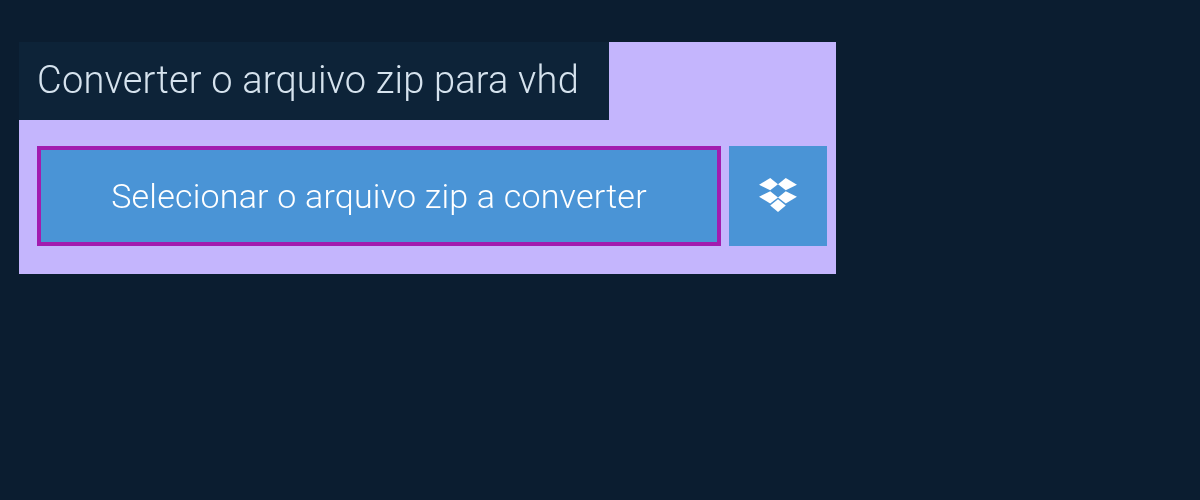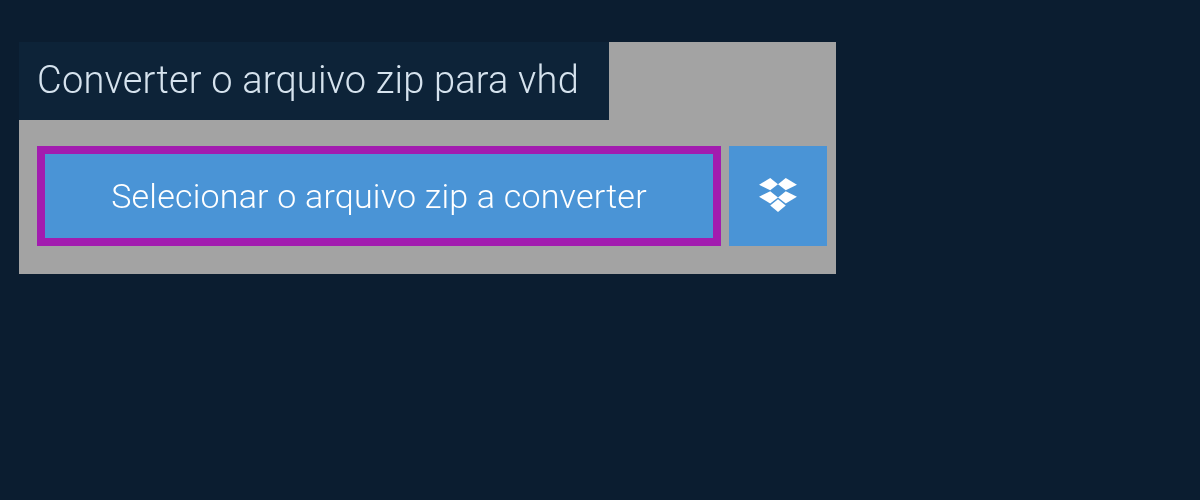--- a/index.html
+++ b/index.html
@@ -12,21 +12,21 @@
       height: 500px;
       background: #0b1d30;
       font-family: -apple-system, BlinkMacSystemFont, "Segoe UI", Roboto, Helvetica, Arial, sans-serif;
       overflow: hidden;
     }
     .panel {
       position: absolute;
       left: 19px;
       top: 42px;
       width: 817px;
-      background: #a3a3a3;
+      background: #c4b5fd;
     }
     .header-tab {
       display: inline-block;
       background: #0d2338;
       padding: 16px 30px 18px 18px;
       color: #d6e3ee;
       font-size: 38px;
       font-weight: 300;
       letter-spacing: 0.2px;
     }
@@ -34,21 +34,21 @@
       display: flex;
       gap: 8px;
       padding: 26px 20px 28px 18px;
       align-items: stretch;
     }
     .select-file-button {
       flex: 0 0 auto;
       width: 684px;
       height: 100px;
       background: #4a94d6;
-      border: 8px solid #a21caf;
+      border: 4px solid #a21caf;
       color: #ffffff;
       font-size: 34px;
       font-weight: 300;
       display: flex;
       align-items: center;
       justify-content: center;
       cursor: pointer;
       letter-spacing: 0.2px;
     }
     .dropbox-button {

